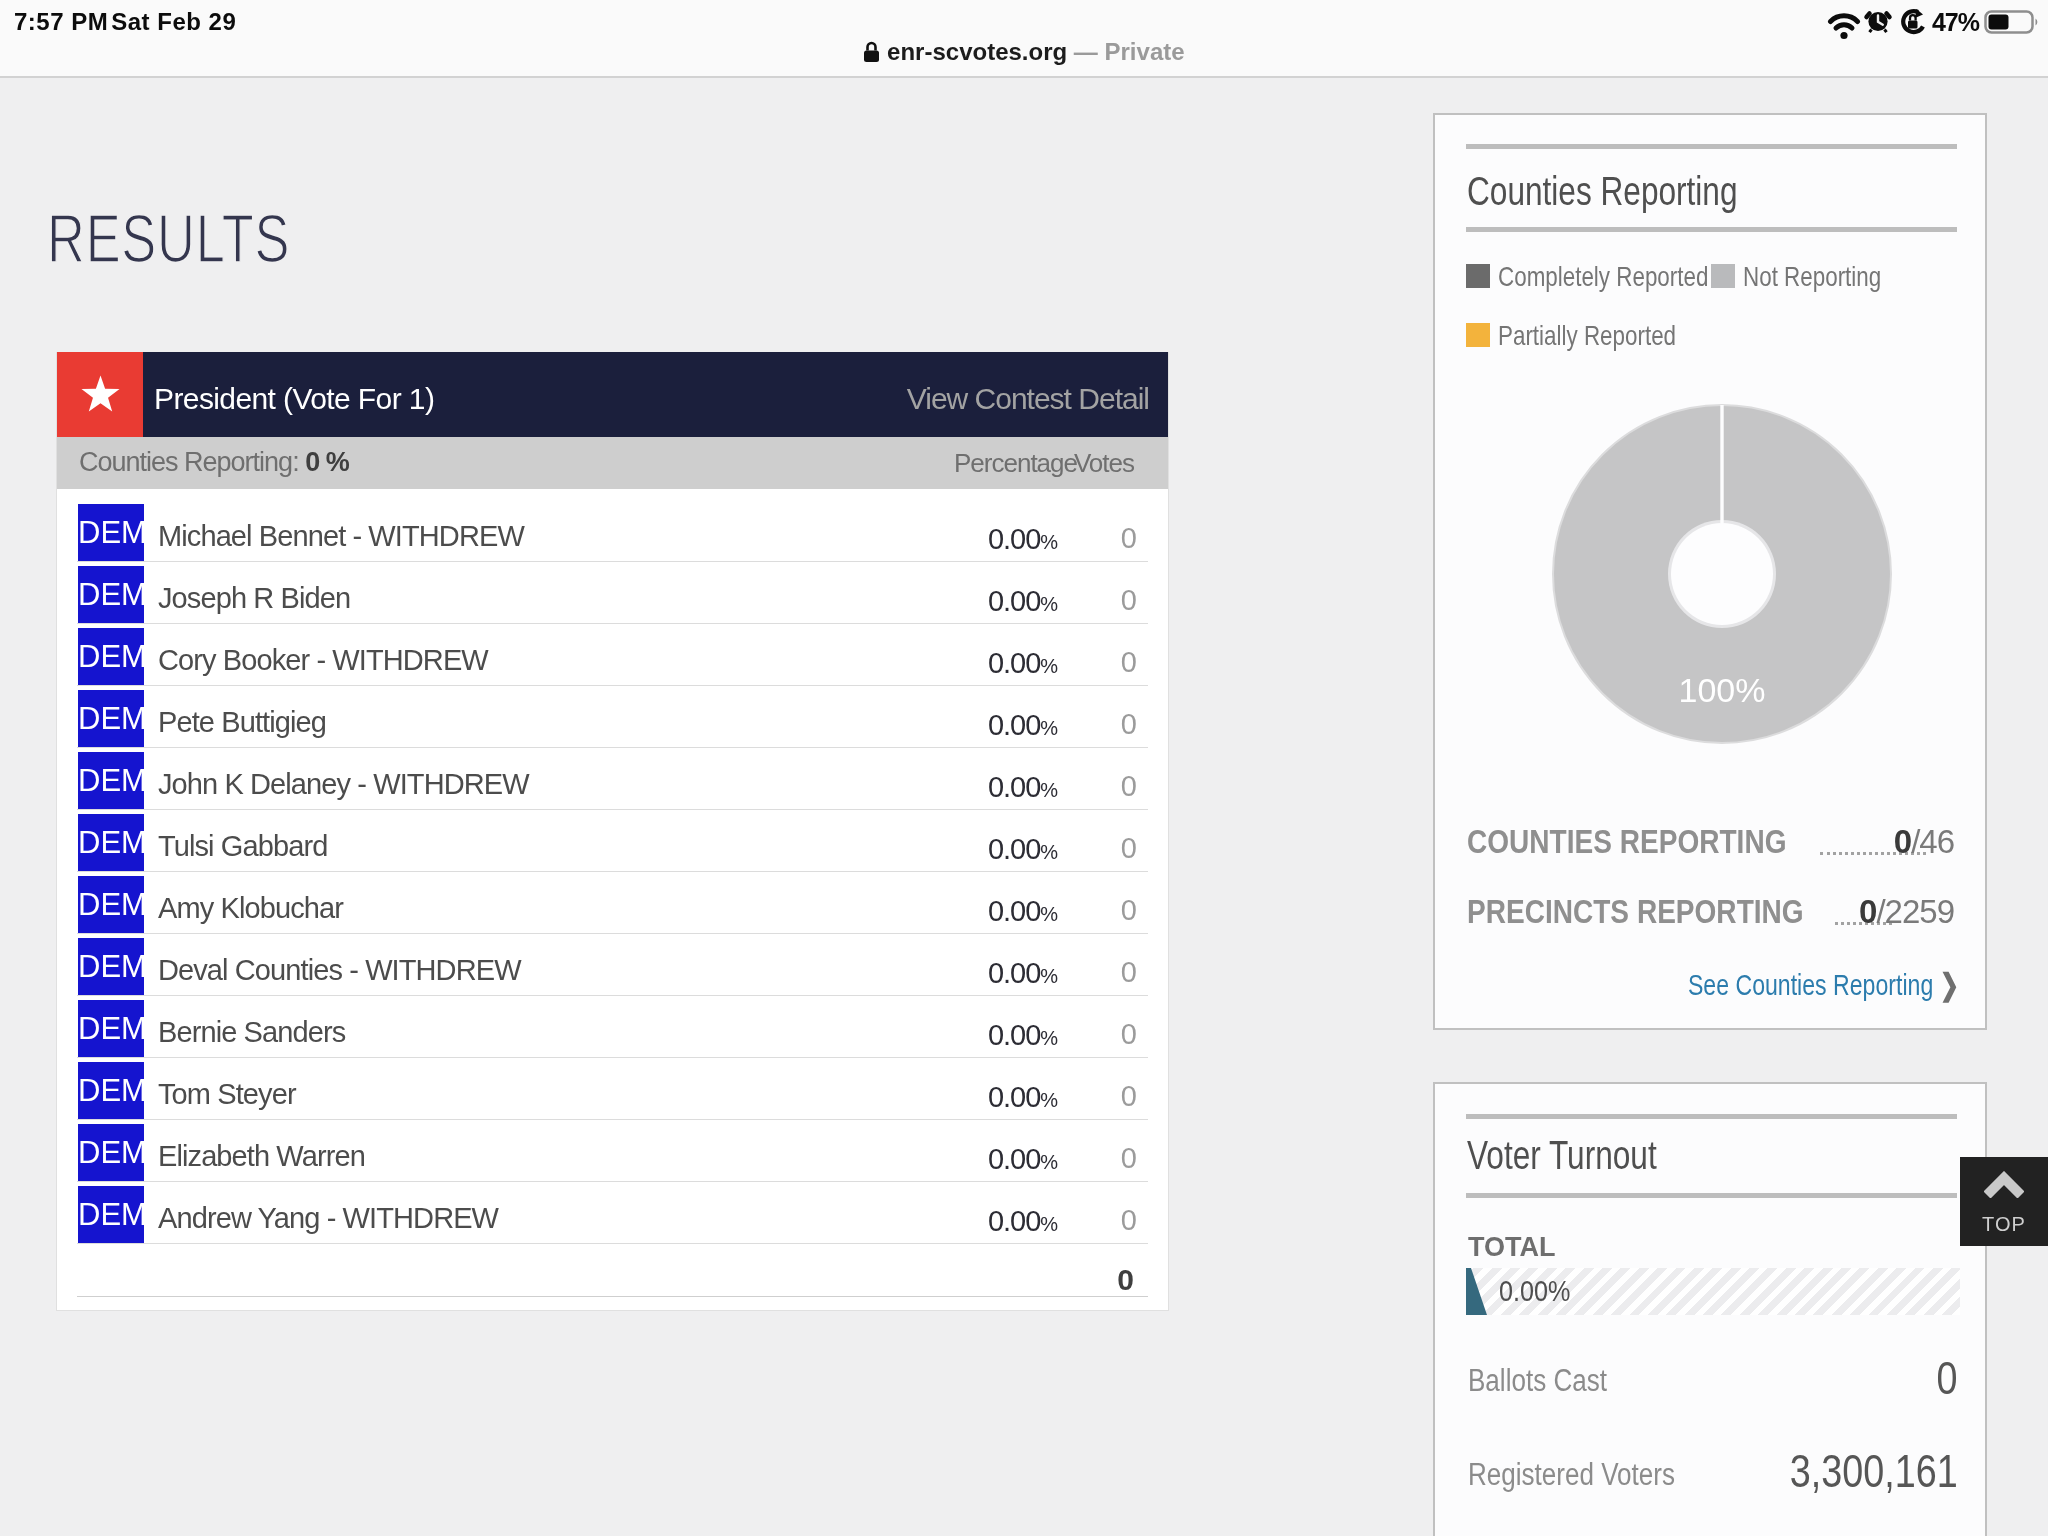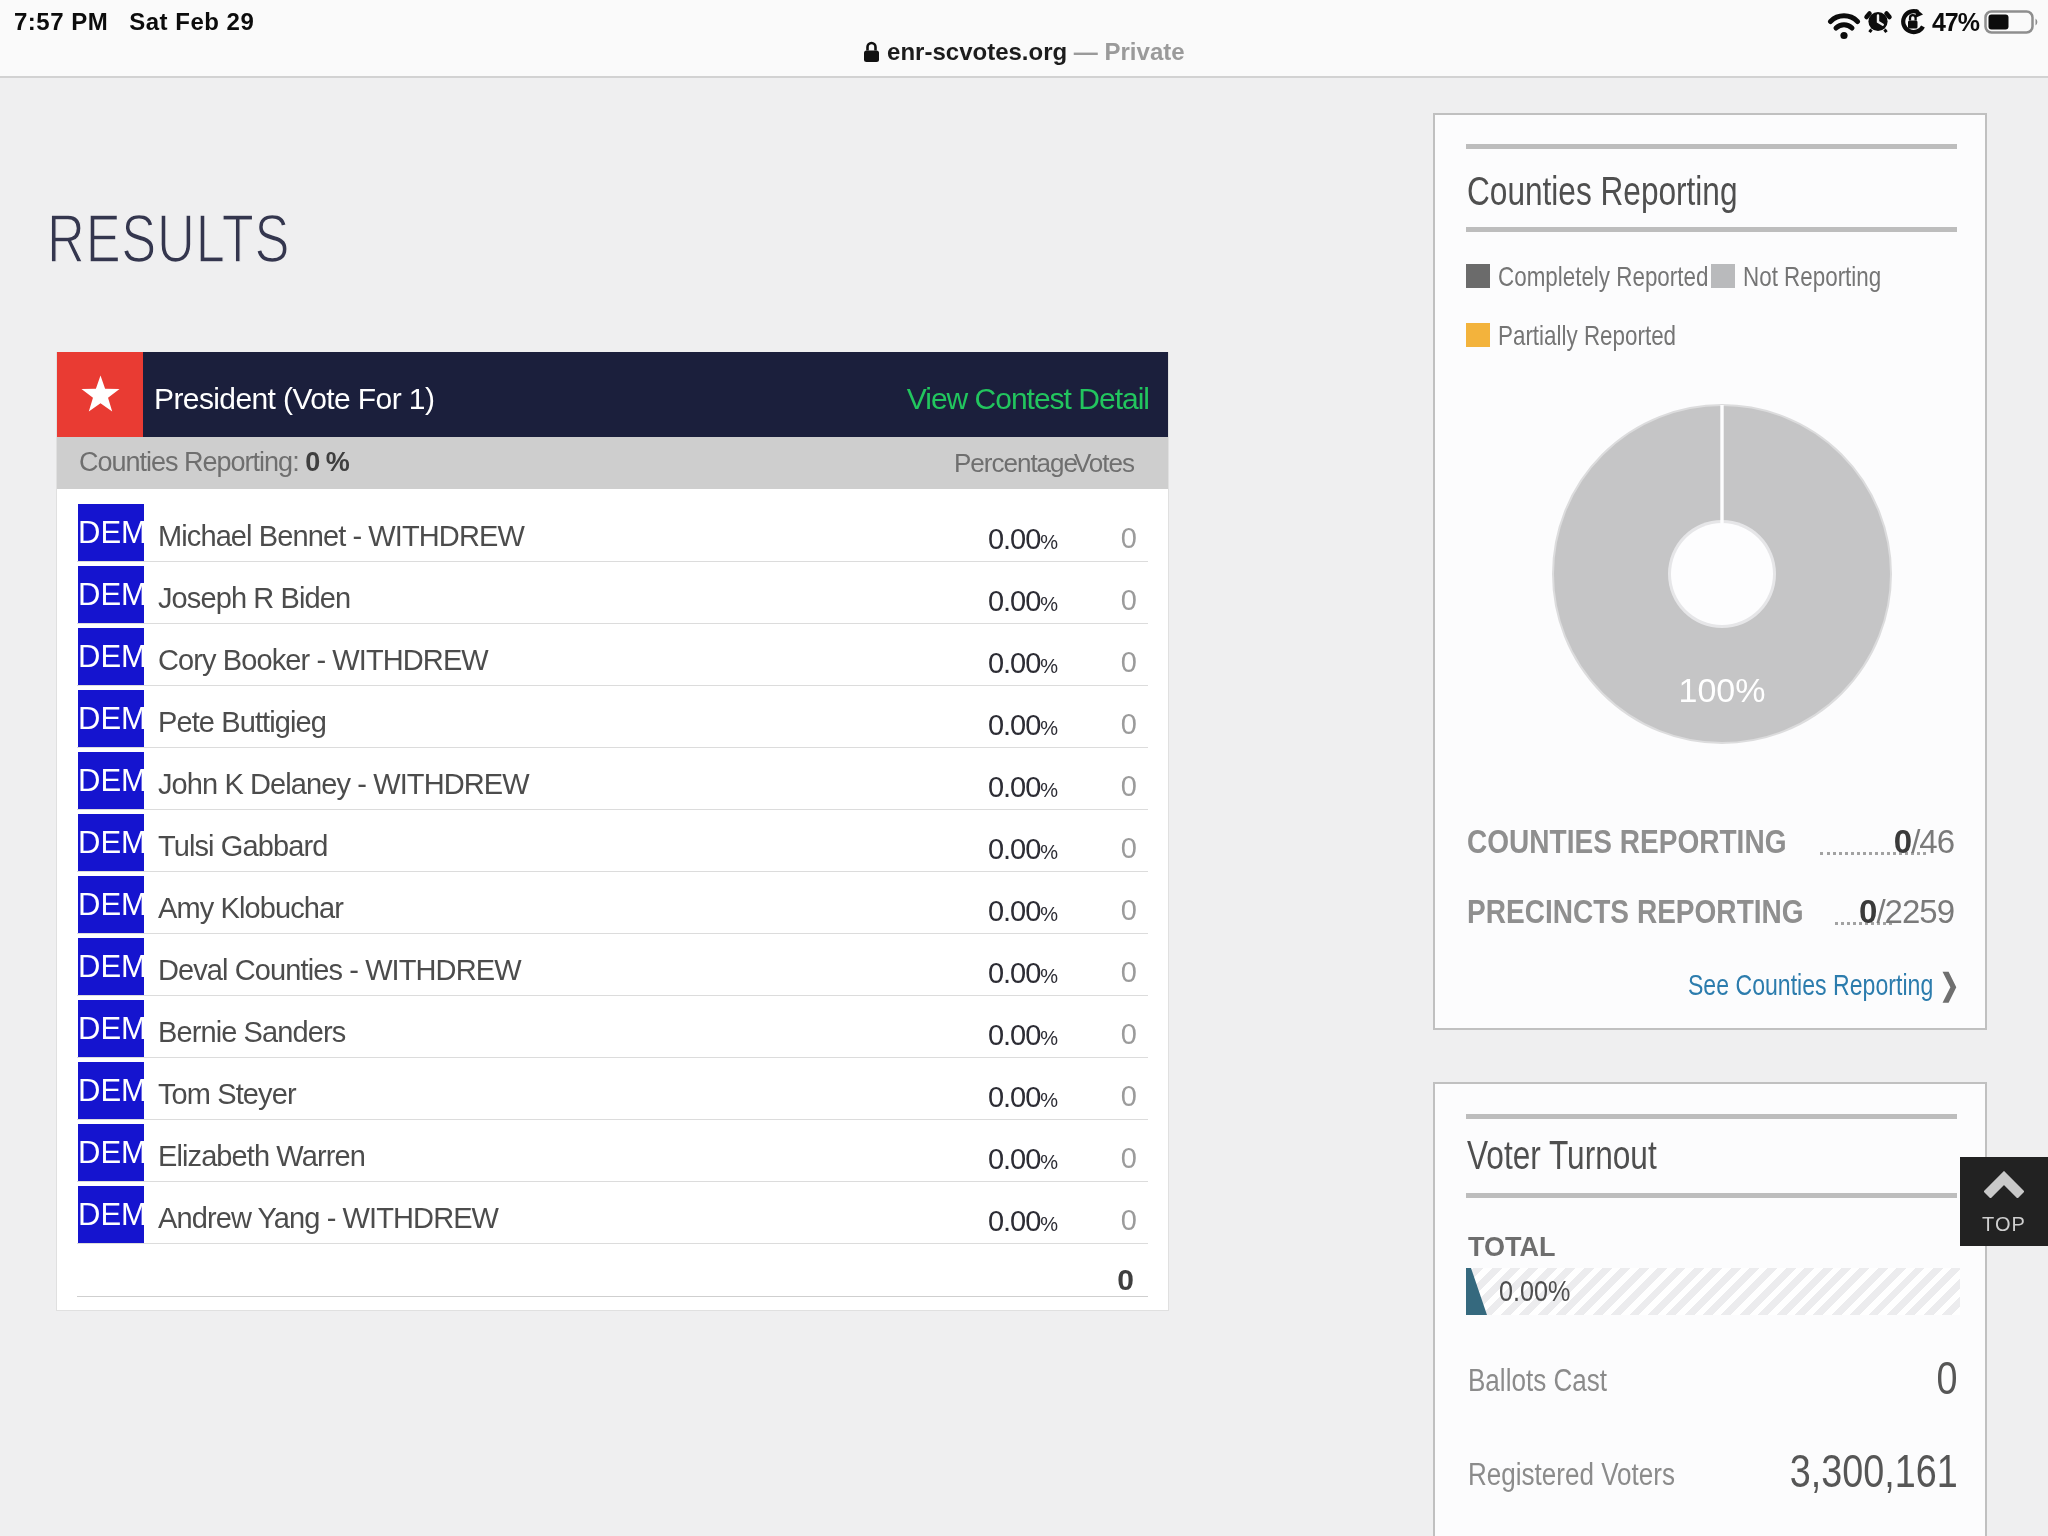--- a/index.html
+++ b/index.html
@@ -3,35 +3,35 @@
 <meta charset="utf-8">
 <style>
   * { margin:0; padding:0; box-sizing:border-box; -webkit-font-smoothing:antialiased; }
   html,body { width:2048px; height:1536px; overflow:hidden; }
   body { font-family:"Liberation Sans", sans-serif; background:#efeff0; position:relative; }
   .abs { position:absolute; }
 
   
   #chrome { left:0; top:0; width:2048px; height:78px; background:#fafafa; border-bottom:2px solid #d2d2d2; }
   #clock { left:14px; top:8px; font-size:24px; font-weight:bold; color:#0c0c0c; letter-spacing:0.5px;}
-  #clock span { margin-left:21px; }
+  #clock span { margin-left:3px; }
   #statusicons { right:6px; top:8px; }
   #battpct { right:69px; top:8px; font-size:25px; font-weight:bold; letter-spacing:-1px; color:#0c0c0c; }
   #urlbar { left:0; top:38px; width:2048px; height:32px; text-align:center; font-size:24px; color:#1c1c1c;font-weight:bold; }
   #urlbar .priv { color:#9a9a9a; }
 
   
   #results-h { left:47px; top:199px; font-size:69px; color:#34364e; transform:scaleX(0.76); transform-origin:0 0; white-space:nowrap; letter-spacing:1px; -webkit-text-stroke:1.6px #efeff0; }
 
   
   #card { left:56px; top:352px; width:1113px; background:#ffffff; border:1px solid #e0e0e0; border-top:none; }
   #card-header { position:relative; height:85px; background:#1b1f3c; }
   #card-header .star-box { position:absolute; left:0; top:0; width:86px; height:85px; background:#e93b33; }
   #card-header .title { position:absolute; left:97px; top:4px; line-height:85px; color:#fff; font-size:30px; letter-spacing:-0.6px; }
-  #card-header .detail { position:absolute; right:19px; top:4px; line-height:85px; color:#22c55e; font-size:30px; letter-spacing:-1px; }
+  #card-header .detail { position:absolute; right:19px; top:4px; line-height:85px; color:#a3a3a3; font-size:30px; letter-spacing:-1px; }
   #subbar { position:relative; height:52px; background:#cecece; font-size:27px; color:#6f6f6f; letter-spacing:-1px; }
   #subbar .lab { position:absolute; left:22px; top:0; line-height:50px; }
   #subbar .lab b { color:#3f3f3f; }
   #subbar .pct { position:absolute; left:897px; width:120px; text-align:center; line-height:52px; font-size:26px; }
   #subbar .vot { position:absolute; right:34px; line-height:52px; font-size:26px; }
   #rows { padding:11px 0 0 0; }
   .row { position:relative; height:62px; }
   .row .sep { position:absolute; left:20px; right:20px; bottom:0; height:1px; background:#dcdcdc; }
   .badge { position:absolute; left:21px; top:4px; width:66px; height:57px; background:#1514cf; color:#fff; font-size:31px; text-align:center; line-height:57px; }
   .cname { position:absolute; left:101px; top:4px; line-height:64px; font-size:29px; color:#4c4c4c; letter-spacing:-0.9px; }

